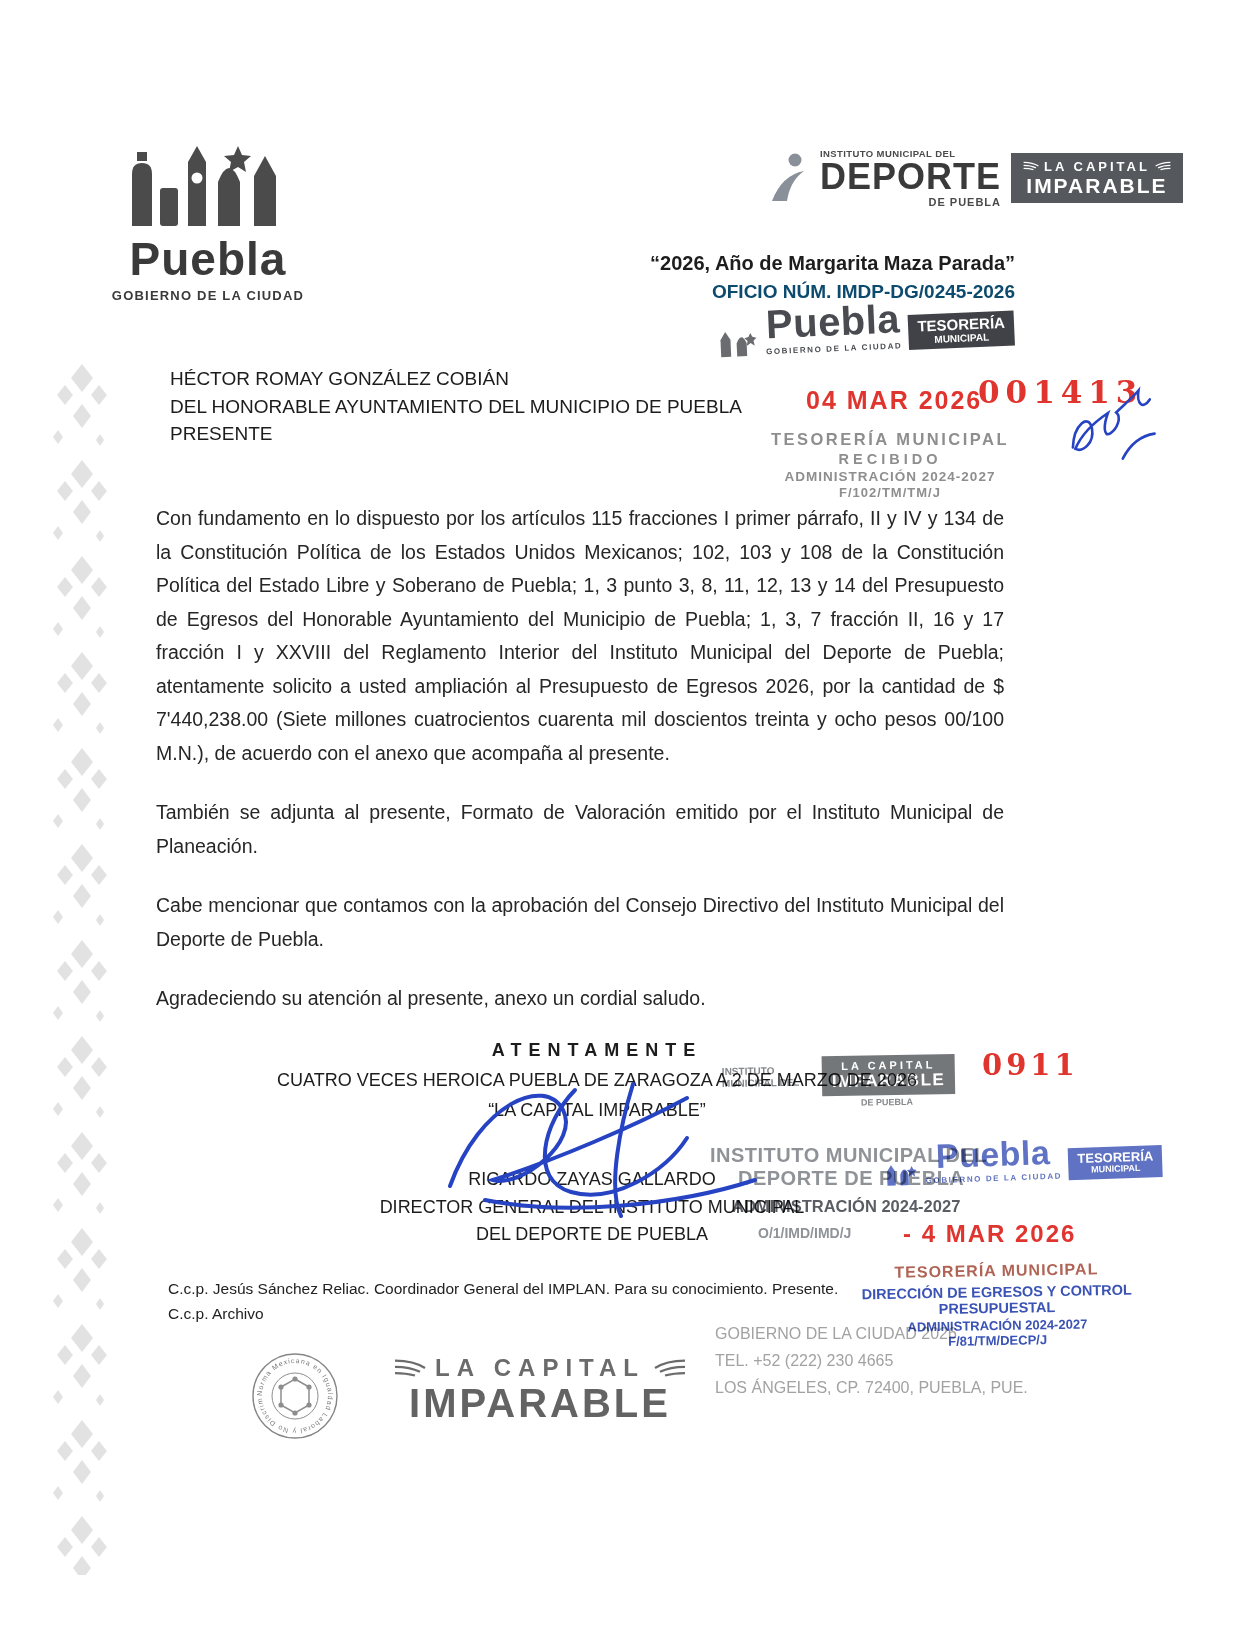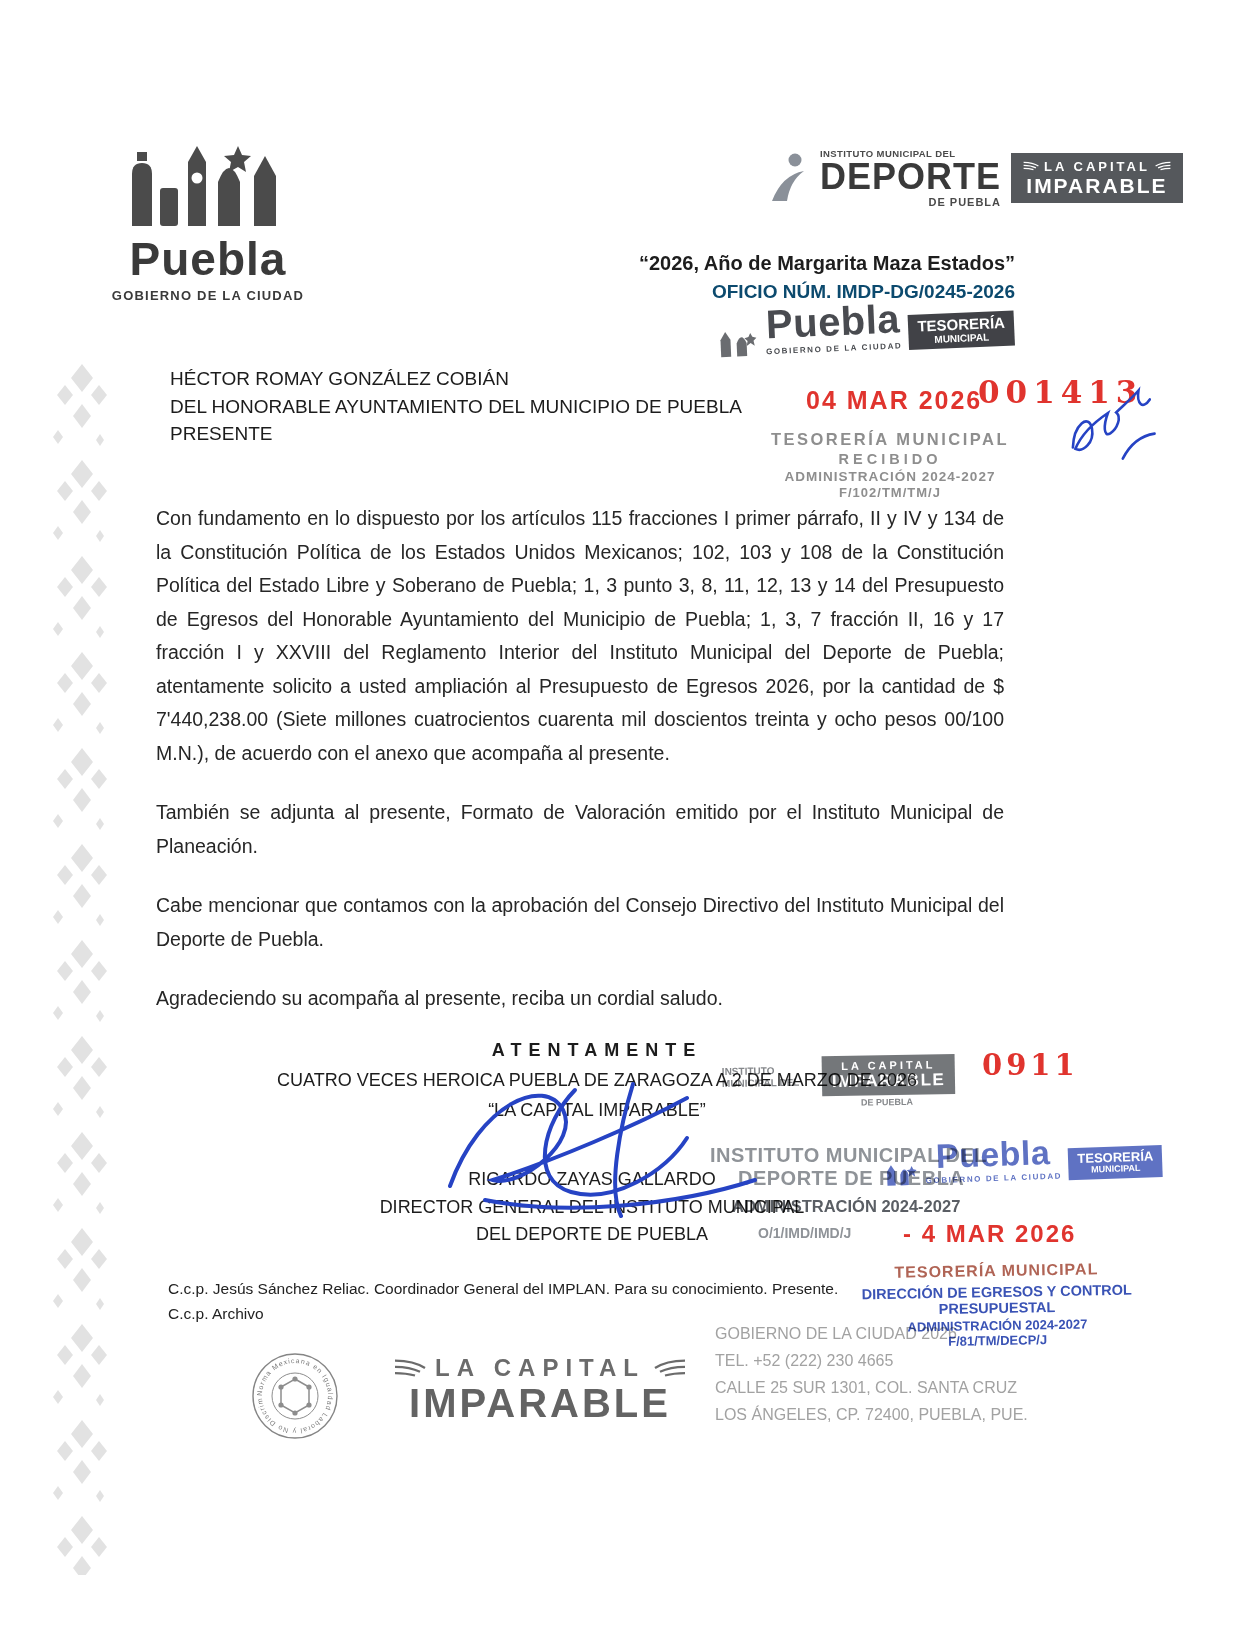--- a/index.html
+++ b/index.html
@@ -169,21 +169,21 @@
               <path d="M25 2 Q10 2 1 8"></path>
               <path d="M25 7 Q13 7 5 11"></path>
               <path d="M25 12 Q16 12 9 14"></path>
             </g>
           </svg>
       </div>
       <div class="c2">IMPARABLE</div>
     </div>
   </div>
 
-  <div class="abs legend">“2026, Año de Margarita Maza Estados”</div>
+  <div class="abs legend">“2026, Año de Margarita Maza Parada”</div>
   <div class="abs oficio">OFICIO NÚM. IMDP-DG/0245-2026</div>
 
   <div class="abs pstamp stamp-dark">
     <svg width="46" height="34" viewBox="0 0 46 34">
       <g fill="#55585c">
           <path d="M8 33 V16 l5-8 5 8 v17 Z"></path>
           <path d="M24 33 V20 q5-12 10 0 v13 Z"></path>
           <path d="M38 10 l2 4 4 1 -3 3 1 5 -4 -3 -4 3 1 -5 -3 -3 4 -1 Z"></path>
         </g>
     </svg>
@@ -217,21 +217,21 @@
     <div class="r1">TESORERÍA MUNICIPAL</div>
     <div class="r2">RECIBIDO</div>
     <div class="r3">ADMINISTRACIÓN 2024-2027</div>
     <div class="r4">F/102/TM/TM/J</div>
   </div>
 
   <div class="abs letter-body">
     <p>Con fundamento en lo dispuesto por los artículos 115 fracciones I primer párrafo, II y IV y 134 de la Constitución Política de los Estados Unidos Mexicanos; 102, 103 y 108 de la Constitución Política del Estado Libre y Soberano de Puebla; 1, 3 punto 3, 8, 11, 12, 13 y 14 del Presupuesto de Egresos del Honorable Ayuntamiento del Municipio de Puebla; 1, 3, 7 fracción II, 16 y 17 fracción I y XXVIII del Reglamento Interior del Instituto Municipal del Deporte de Puebla; atentamente solicito a usted ampliación al Presupuesto de Egresos 2026, por la cantidad de $ 7'440,238.00 (Siete millones cuatrocientos cuarenta mil doscientos treinta y ocho pesos 00/100 M.N.), de acuerdo con el anexo que acompaña al presente.</p>
     <p>También se adjunta al presente, Formato de Valoración emitido por el Instituto Municipal de Planeación.</p>
     <p>Cabe mencionar que contamos con la aprobación del Consejo Directivo del Instituto Municipal del Deporte de Puebla.</p>
-    <p>Agradeciendo su acompaña al presente, reciba un cordial saludo.</p>
+    <p>Agradeciendo su atención al presente, anexo un cordial saludo.</p>
   </div>
 
   <div class="abs closing">
     <div class="aten">ATENTAMENTE</div>
     <div class="dline">CUATRO VECES HEROICA PUEBLA DE ZARAGOZA A 2 DE MARZO DE 2026</div>
     <div class="slogan">“LA CAPITAL IMPARABLE”</div>
   </div>
 
   <div class="abs imdseal">
     <div class="row">
@@ -335,17 +335,16 @@
             <path d="M25 12 Q16 12 9 14"></path>
           </g>
         </svg>
     </div>
     <div class="r2">IMPARABLE</div>
   </div>
 
   <div class="abs address">
     <div>GOBIERNO DE LA CIUDAD 2026</div>
     <div>TEL. +52 (222) 230 4665</div>
-    <div>CALLE 25 SUR 1301, COL. SANTA CRUZ</div>
     <div>LOS ÁNGELES, CP. 72400, PUEBLA, PUE.</div>
   </div>
 
 </div>
 
 </body></html>

